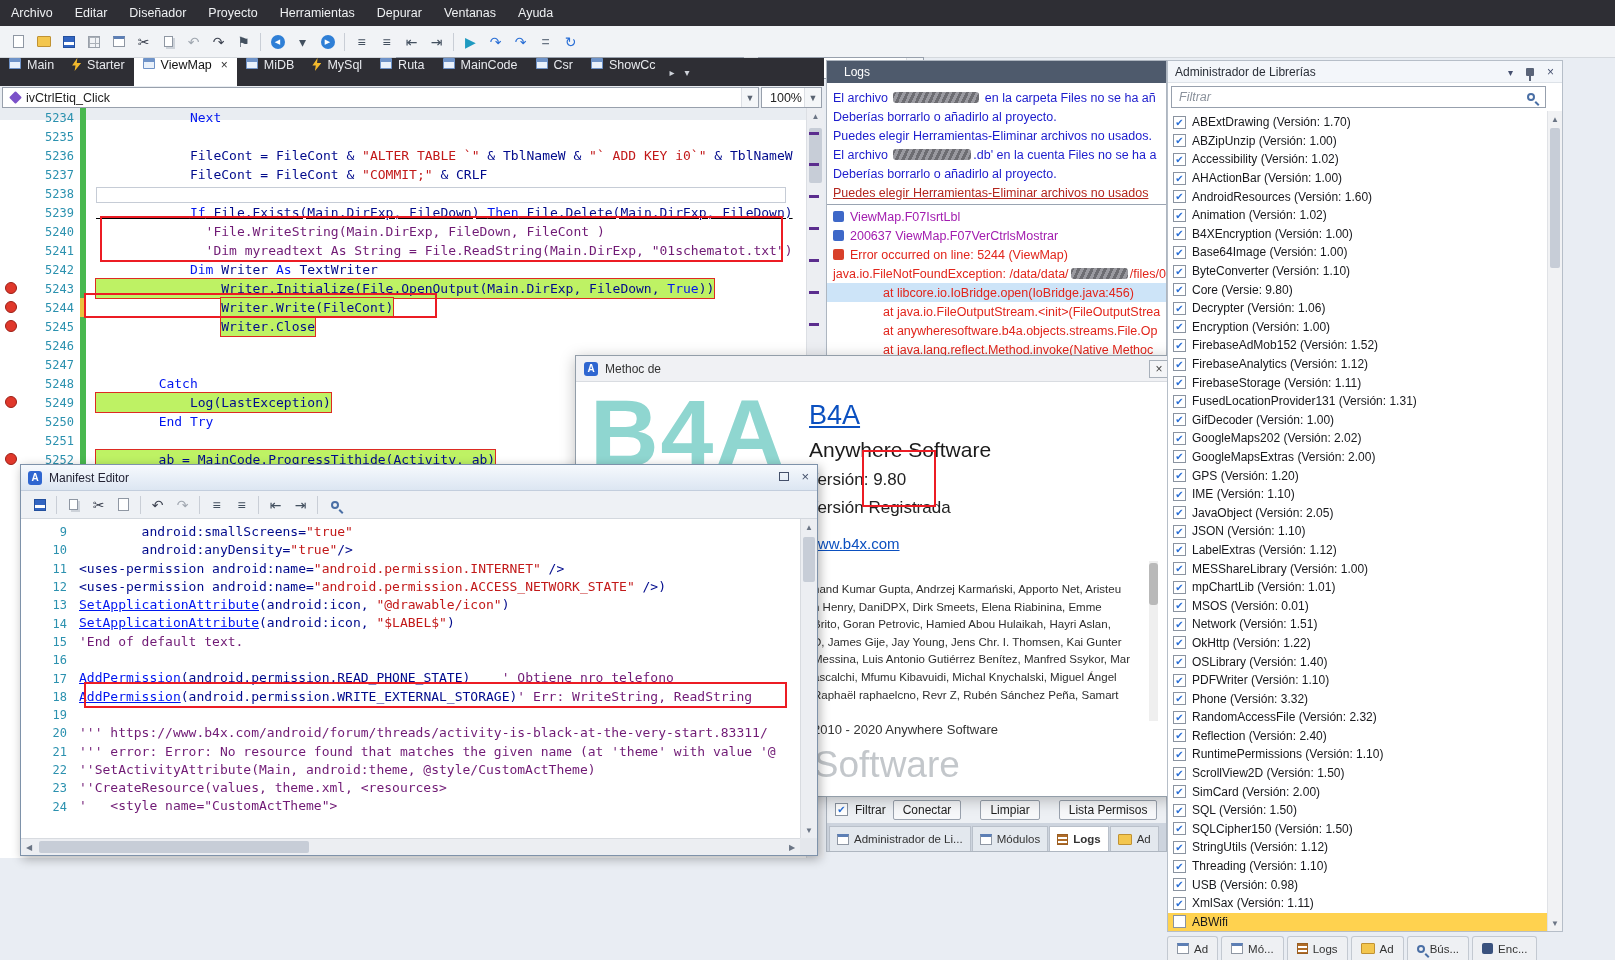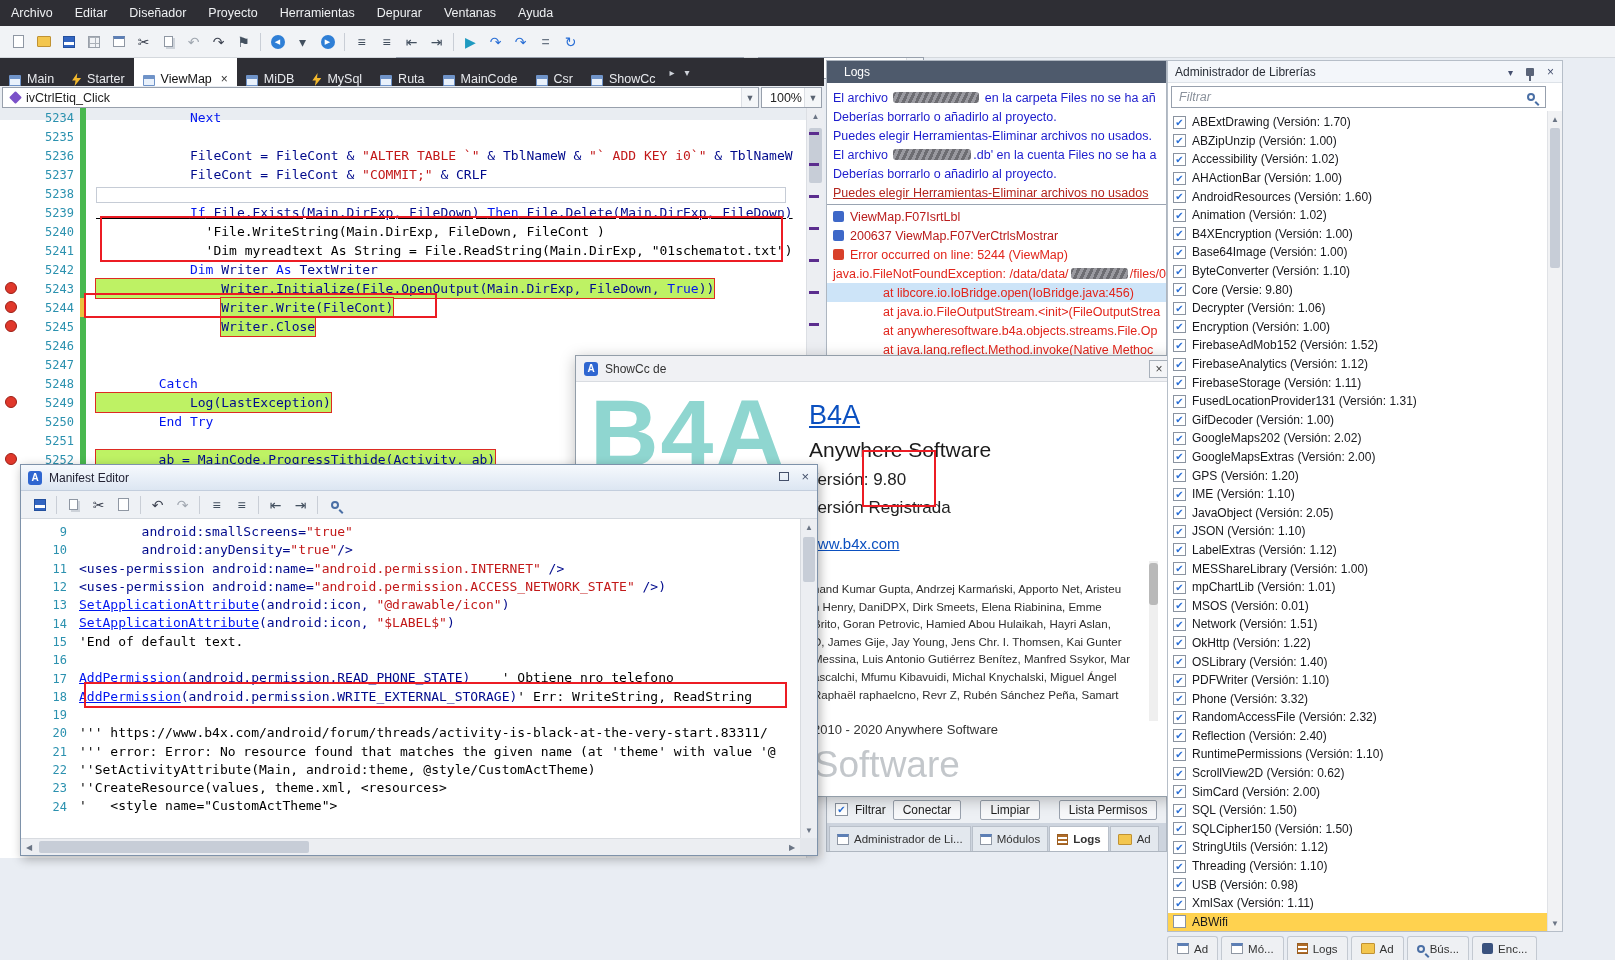--- a/index.html
+++ b/index.html
@@ -16,59 +16,59 @@
   #tbicons{position:absolute;left:6px;top:0;height:31px;display:flex;align-items:center}
   .tbi{width:23px;height:24px;display:flex;align-items:center;justify-content:center;margin:0 1px;font-size:14px;color:#4a5260}
   .tsep{width:1px;height:18px;background:#c9ced6;margin:0 4px}
   .combo{position:absolute;background:#fff;border:1px solid #98a0ac;display:flex;align-items:center;font-size:12.5px;color:#222;padding-left:8px}
   .combo .arr{position:absolute;right:0;top:0;bottom:0;width:17px;border-left:1px solid #dcdfe4;display:flex;align-items:center;justify-content:center;color:#5a6472;font-size:9px;background:#f4f6f8}
   #debugCombo{left:396px;top:31px;width:348px;height:22px}
   #defaultCombo{left:758px;top:31px;width:166px;height:22px}
 
   
   .tabstrip{left:0;top:58px;width:824px;height:28px;background:#2e2e34;display:flex;align-items:stretch;z-index:5}
-  .dtab{display:flex;align-items:flex-end;padding:0 9px;color:#e8eaee;font-size:12.5px;gap:6px;white-space:nowrap}
+  .dtab{display:flex;align-items:flex-start;padding:0 9px;color:#e8eaee;font-size:12.5px;gap:6px;white-space:nowrap}
   .dtab.active{background:#ffffff;color:#111}
   .dtab .x{margin-left:3px;color:#333;font-size:12px}
   .tabnav{color:#cfd3da;font-size:10px;padding:0 5px;display:flex;align-items:center}
 
   
   .editor{left:0;top:86px;width:824px;height:772px;background:#fff;z-index:1}
   .crumbbar{position:absolute;left:0;top:0;width:100%;height:34px;background:#e9edf2}
   #subCombo{left:2px;top:1px;width:757px;height:21px;gap:6px}
   #zoomCombo{left:761px;top:1px;width:61px;height:21px}
   .codearea{position:absolute;left:0;top:22px;right:18px;bottom:0;overflow:hidden}
   .crow{display:flex;height:19px;align-items:center}
   .bpcol{width:24px;height:19px;position:relative;flex:none}
   .bpdot{position:absolute;left:5px;top:3px;width:12px;height:12px;border-radius:50%;background:#e0382b;border:1px solid #9c1f16}
   .lnum{width:50px;text-align:right;color:#2b91af;font:12px "DejaVu Sans Mono",monospace;flex:none}
   .gbar{width:6px;height:19px;margin-left:6px;background:#49b84f;flex:none}
   .gbar.y{background:#e9c23d}
   .codewrap{font:13px/19px "DejaVu Sans Mono",monospace;white-space:pre;margin-left:10px}
   .codewrap.ul{text-decoration:underline}
   .hlbox{background:#bef264;outline:1.5px solid #dd2b22;display:inline-block;white-space:pre}
   .caretbox{display:inline-block;width:690px;height:16px;border:1px solid #c6ccd6;vertical-align:middle}
-  .sg-n{color:#000a8c}.sg-k{color:#0016f0}.sg-s{color:#c21919}.sg-c{color:#000000}
+  .sg-n{color:#000a8c}.sg-k{color:#0016f0}.sg-s{color:#c21919}.sg-c{color:#701a75}
   .sg-b{color:#0016f0;text-decoration:underline}
   .vscroll{position:absolute;right:0;top:22px;width:18px;bottom:0;background:#eceef2;border-left:1px solid #dcdfe4}
   .sarrow{height:16px;display:flex;align-items:center;justify-content:center;font-size:8px;color:#6b7585}
   .vthumb{position:absolute;left:2px;right:2px;background:#c7cdd7;border-radius:2px}
   .dash{position:absolute;width:10px;height:3px;background:#5b2d8e;z-index:4}
 
   
   .logswin{left:826px;top:60px;width:341px;height:792px;background:#fff;z-index:10;border:1px solid #aeb6c0}
   .logshead{height:22px;background:#4e5a6c;color:#fff;font-size:12px;display:flex;align-items:center;padding-left:17px}
   .logsbody{position:absolute;top:22px;left:0;right:0;bottom:56px;overflow:hidden;padding-top:5px}
   .lrow{height:19px;display:flex;align-items:center;padding-left:6px;white-space:pre;font-size:12.5px;overflow:hidden}
   .lrow.sel{background:#cde4f8}
   .lrow.ind{padding-left:56px}
   .ldiv{border-bottom:1px solid #9aa4b2;margin:2px 0}
   .logico{width:11px;height:11px;border-radius:2px;margin-right:6px;flex:none}
   .logico.blue{background:#3e68c8}.logico.red{background:#d8402a}
-  .sg-lb{color:#1c1ccd}.sg-lr{color:#e1251b}.sg-lk{color:#b91c1c}
+  .sg-lb{color:#1c1ccd}.sg-lr{color:#e1251b}.sg-lk{color:#a21caf}
   .sg-lru{color:#b3261e;text-decoration:underline}
   .scr{display:inline-block;height:11px;border-radius:3px;background:repeating-linear-gradient(115deg,#6d6d72 0 3px,#9a9aa0 3px 6px);vertical-align:-1px;margin:0 2px}
   .logsctrl{position:absolute;left:0;right:0;bottom:28px;height:28px;background:#edf0f4;border-top:1px solid #c8cdd4;display:flex;align-items:center;gap:7px;padding-left:8px}
   .cb{width:13px;height:13px;background:#fff;border:1px solid #8a93a0;display:flex;align-items:center;justify-content:center;font-size:10px;color:#2a6fd6;flex:none}
   .ctrl-label{font-size:12px;color:#222}
   .btn{background:#f7f8fa;border:1px solid #9aa2ae;border-radius:2px;font-size:12px;color:#222;padding:2px 9px;white-space:nowrap}
   .logstabs{position:absolute;left:0;right:0;bottom:0;height:28px;background:#cdd4de;display:flex;align-items:stretch;gap:1px;padding:3px 0 0 2px}
   .ltab{background:#e3e8ee;display:flex;align-items:center;gap:5px;font-size:11.5px;color:#333;padding:0 7px;border:1px solid #b9c0ca;border-bottom:none;white-space:nowrap}
   .ltab.active{background:#fff;font-weight:bold}
 
@@ -442,21 +442,21 @@
       <div class="ltab">
         <span class="ic-folder"></span>
         <span>Ad</span>
       </div>
     </div>
 </div>
 
 <div class="abs aboutdlg">
   <div class="abouttitle">
     <span class="ic-b4a">A</span>
-    <span>ShowCc de</span>
+    <span>Methoc de</span>
   </div>
   <div class="aboutclose">×</div>
   <div class="bigb4a">B4A</div>
   <div class="b4alink">B4A</div>
   <div class="company">Anywhere Software</div>
   <div class="verline">Versión: 9.80</div>
   <div class="regline">Versión Registrada</div>
   <div class="sitelink">www.b4x.com</div>
   <div class="credits" id="credits">
       <div>nand Kumar Gupta, Andrzej Karmański, Apporto Net, Aristeu</div>
@@ -736,21 +736,21 @@
       <div class="librow">
         <span class="cb">✔</span>
         <span>Reflection (Versión: 2.40)</span>
       </div>
       <div class="librow">
         <span class="cb">✔</span>
         <span>RuntimePermissions (Versión: 1.10)</span>
       </div>
       <div class="librow">
         <span class="cb">✔</span>
-        <span>ScrollView2D (Versión: 0.62)</span>
+        <span>ScrollView2D (Versión: 1.50)</span>
       </div>
       <div class="librow">
         <span class="cb">✔</span>
         <span>SimCard (Versión: 2.00)</span>
       </div>
       <div class="librow">
         <span class="cb">✔</span>
         <span>SQL (Versión: 1.50)</span>
       </div>
       <div class="librow">

